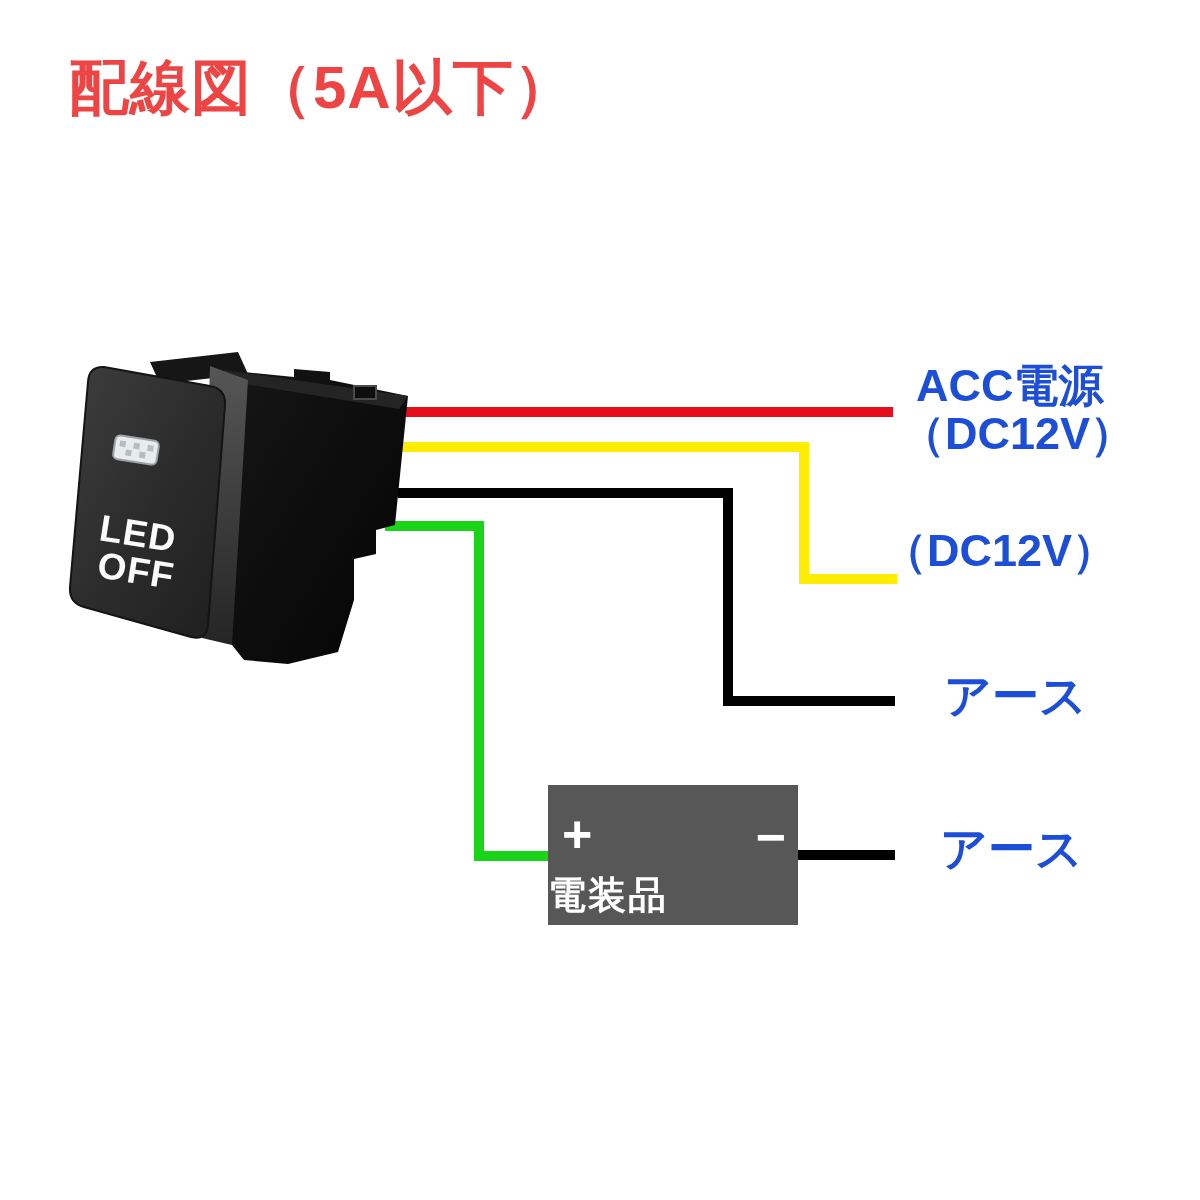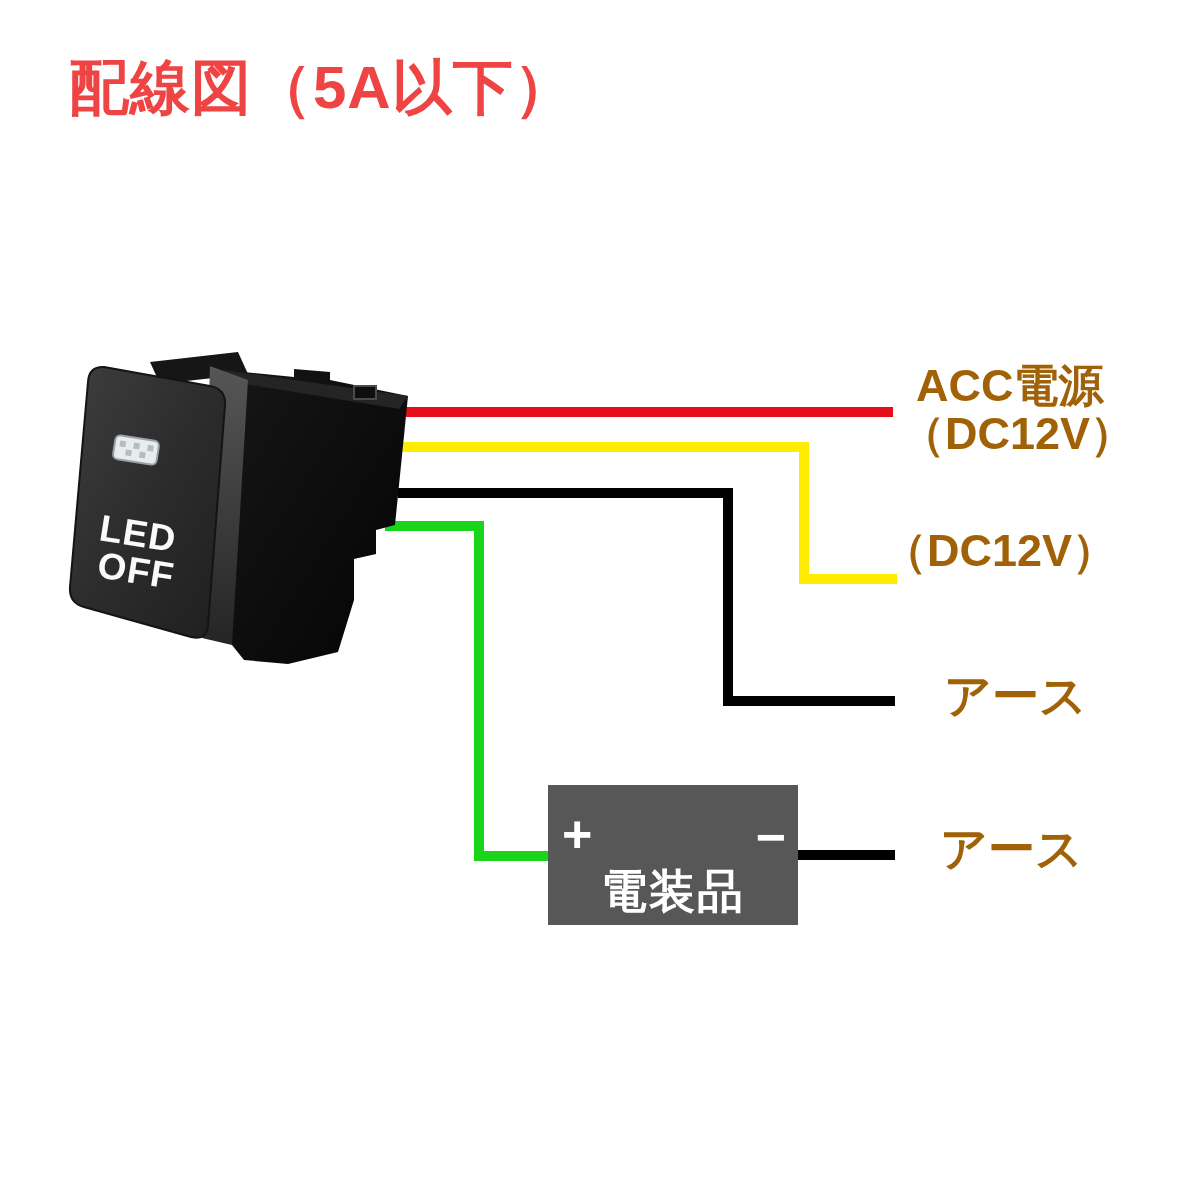--- a/index.html
+++ b/index.html
@@ -9,39 +9,39 @@
   .title {
     position:absolute; left:57px; top:48px;
     font-size:60px; font-weight:900; letter-spacing:1px;
     color:#ef4444; white-space:nowrap;margin-left:12px;
   }
 
   svg.diagram { position:absolute; left:0; top:0; width:1200px; height:1200px; z-index:1; }
 
   .label {
     position:absolute; z-index:2;
-    color:#a16207; font-weight:700; font-size:45px; line-height:48px;
+    color:#1d4ed8; font-weight:700; font-size:45px; line-height:48px;
     white-space:nowrap;
   }
   .label .l2 { margin-left:-16px; }
   #acc-label    { left:916px; top:362px; }
   #illumi-label { left:898px; top:527px; }
   #ground-label        { left:944px; top:672px; font-size:47px; }
   #device-ground-label { left:940px; top:825px; font-size:47px; }
 
   .device-box {
     position:absolute; z-index:2;
     left:548px; top:785px; width:250px; height:140px;
     background:#575757; color:#ffffff;
   }
   .device-box .plus  { position:absolute; left:14px;  top:23px; font-size:52px; font-weight:700; line-height:1; }
   .device-box .minus { position:absolute; right:12px; top:26px; font-size:52px; font-weight:700; line-height:1; }
   .device-box .box-label {
     position:absolute; left:0; right:0; bottom:8px;
-    text-align:center; font-size:46px; font-weight:700; letter-spacing:2px; line-height:1.1;
+    text-align:left; font-size:38px; font-weight:700; letter-spacing:2px; line-height:1.1;
   }
 
   .switch-text { font-weight:bold; letter-spacing:1px; }
 </style>
 </head>
 <body>
 
 <div class="stage">
 
   <div class="title">配線図（5A以下）</div>

